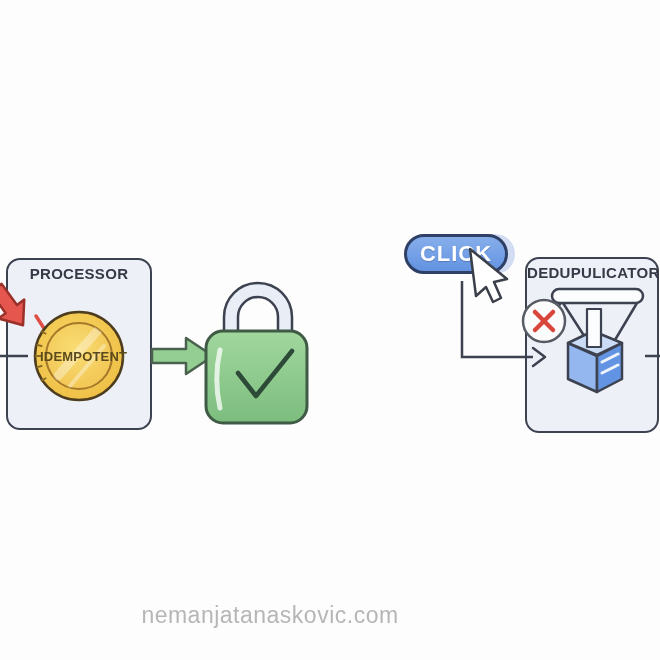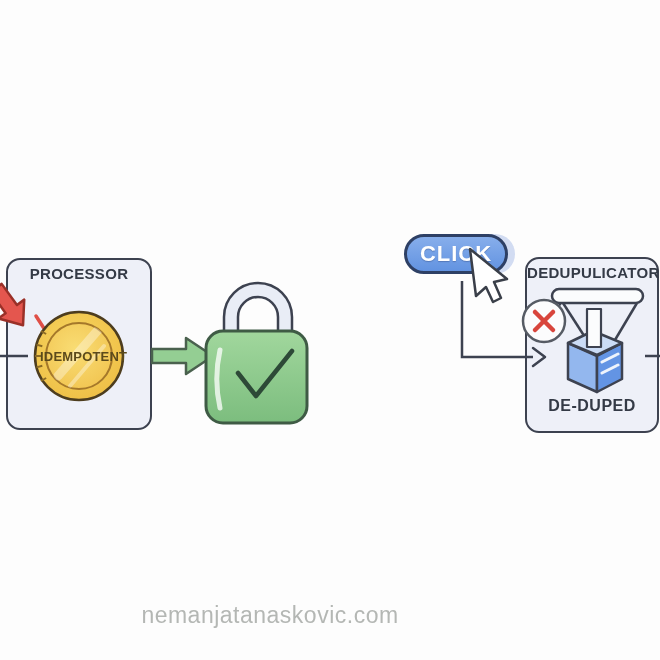--- a/index.html
+++ b/index.html
@@ -54,21 +54,20 @@
 <body>
 
 <div id="stage">
 
   <div id="processor-box" class="flow-box">
     <div class="box-title">PROCESSOR</div>
   </div>
 
   <div id="dedup-box" class="flow-box">
     <div class="box-title">DEDUPULICATOR</div>
-    <div id="dedup-caption">DE-DUPED</div>
   </div>
 
   <div id="click-shadow"></div>
   <div id="click-button">CLICK</div>
 
   <svg id="vector-layer" viewBox="0 0 660 660">
     <defs>
       <radialGradient id="goldOuter" cx="45%" cy="40%" r="70%">
         <stop offset="0%" stop-color="#f8d863"></stop>
         <stop offset="100%" stop-color="#edbc43"></stop>

